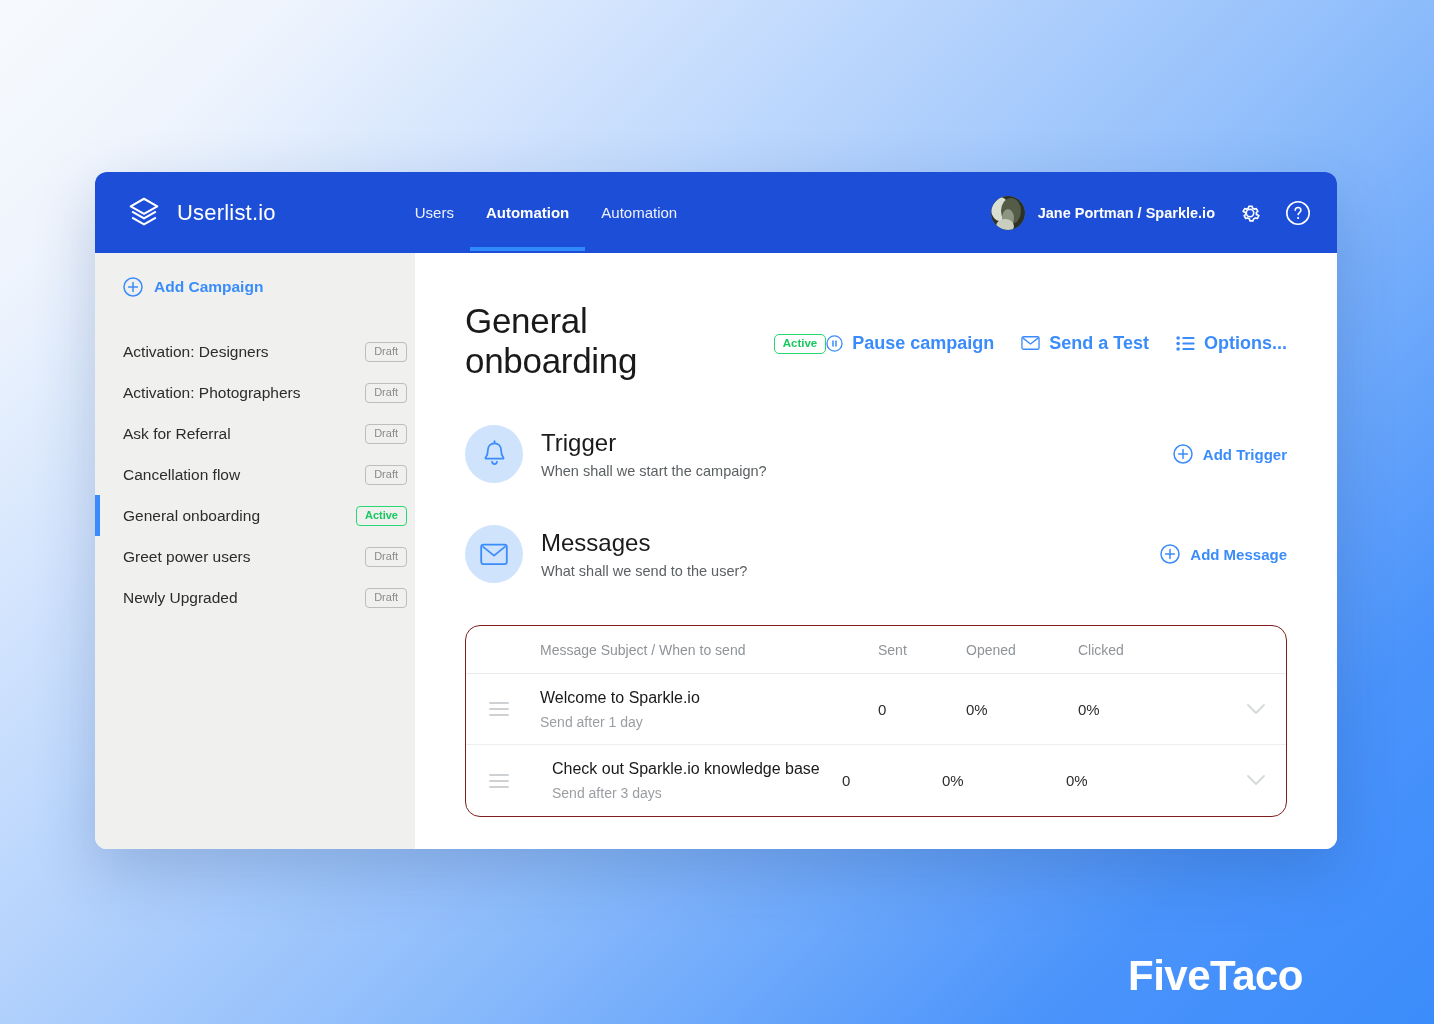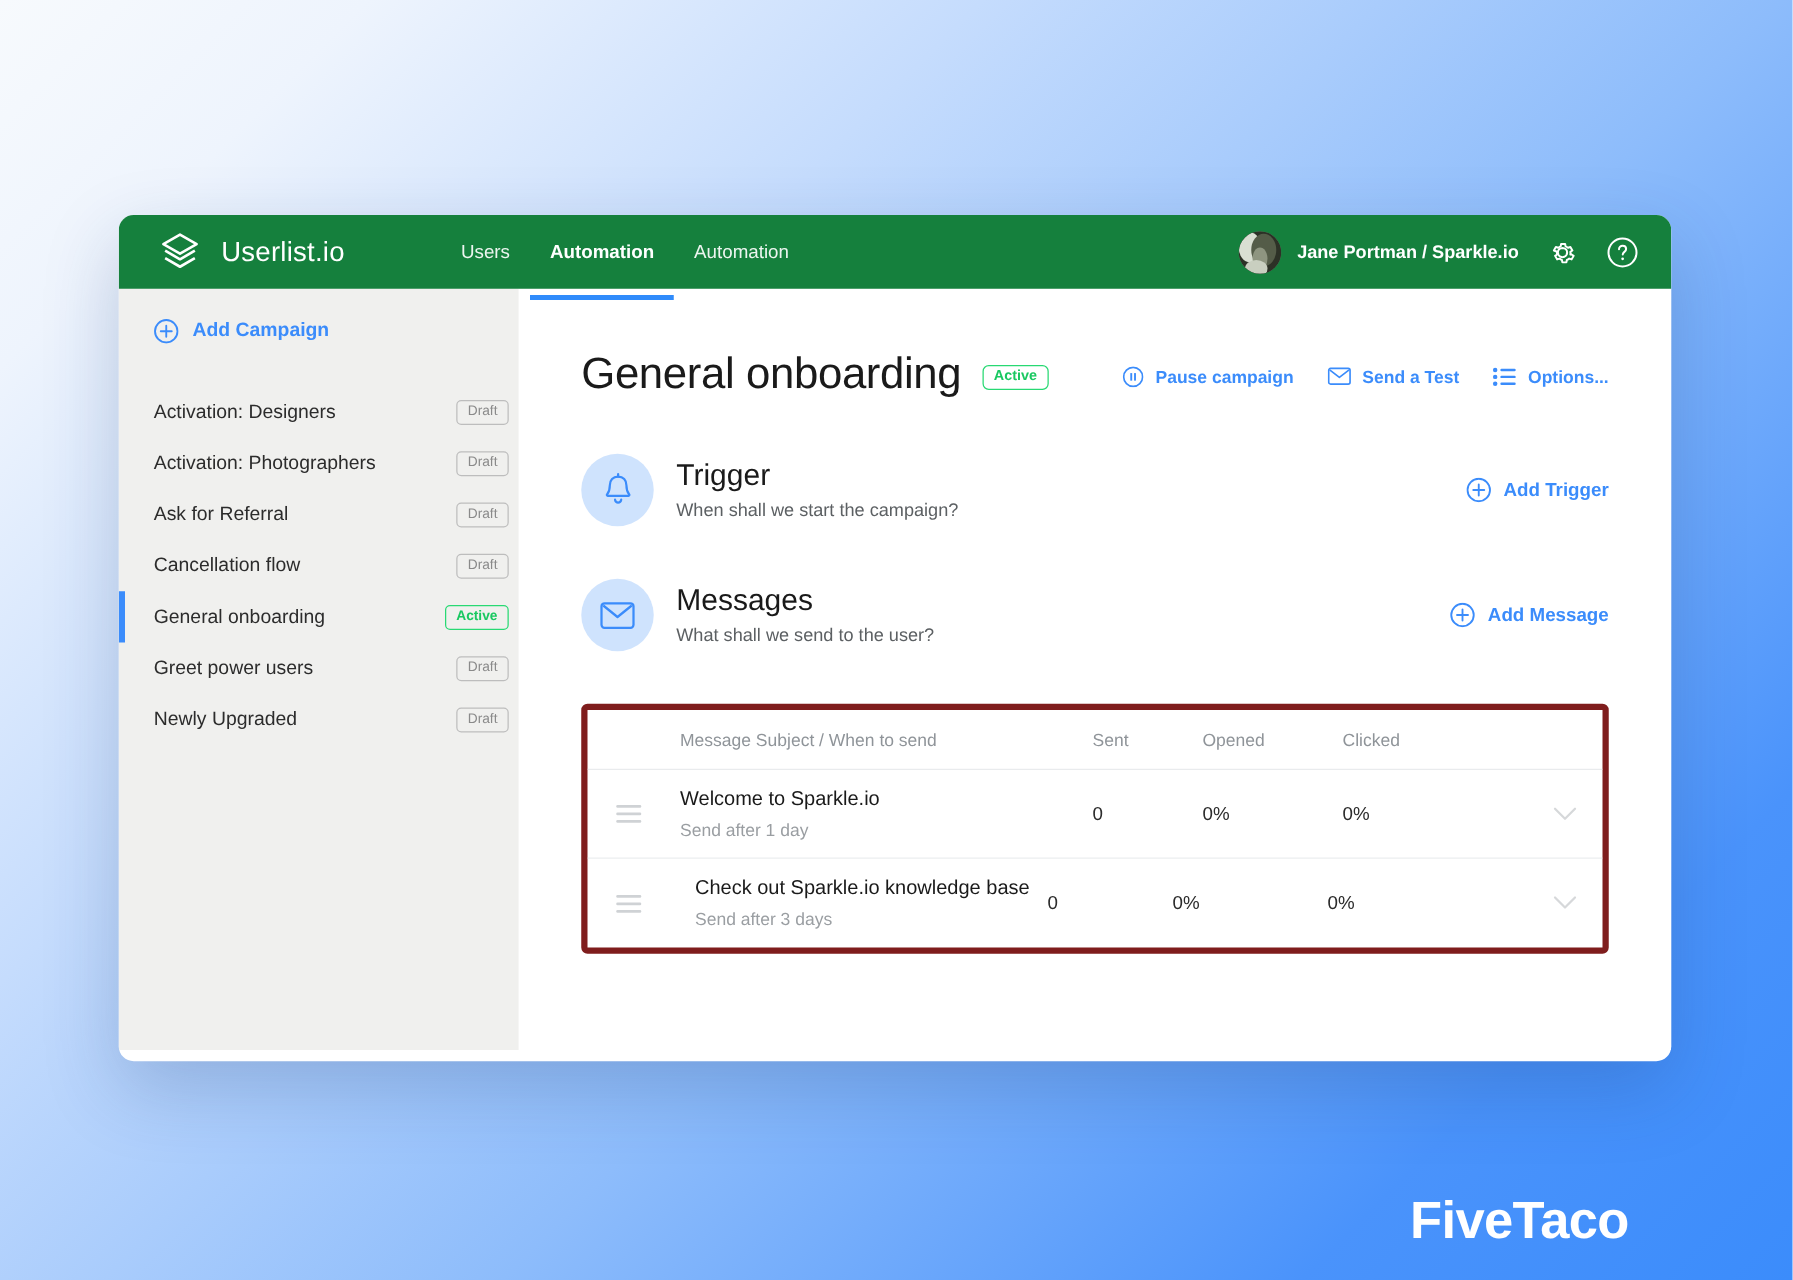--- a/index.html
+++ b/index.html
@@ -32,25 +32,26 @@
     width: 1242px;
     height: 677px;
     border-radius: 12px;
     overflow: hidden;
     background: #ffffff;
     box-shadow: 0 22px 60px rgba(28, 60, 120, 0.22);
   }
 
   
   .topbar {
-    height: 59px;
-    background: #15803d;
+    height: 81px;
+    background: #1d4ed8;
     display: flex;
     align-items: center;
     position: relative;
+    gap: 46px;
   }
   .brand {
     display: flex;
     align-items: center;
     gap: 14px;
     margin-left: 30px;
   }
   .brand-logo { width: 38px; height: 38px; display: block; }
   .brand-name {
     color: #ffffff;
@@ -190,21 +191,21 @@
     display: flex;
     align-items: center;
     gap: 27px;
     padding-top: 4px;
   }
   .head-action {
     display: flex;
     align-items: center;
     gap: 9px;
     color: #3b8cfb;
-    font-size: 14px;
+    font-size: 18px;
     font-weight: bold;
     cursor: pointer;
     white-space: nowrap;
   }
 
   
   .section-row {
     display: flex;
     align-items: center;
     margin-bottom: 42px;
@@ -225,22 +226,22 @@
     align-items: center;
     gap: 10px;
     color: #3b8cfb;
     font-size: 15px;
     font-weight: bold;
     cursor: pointer;
   }
 
   
   .table-card {
-    border: 5px solid #7f1d1d;
-    border-radius: 5px;
+    border: 1px solid #7f1d1d;
+    border-radius: 15px;
     overflow: hidden;
   }
   .t-row {
     display: flex;
     align-items: center;
     padding: 0 0 0 22px;
   }
   .t-head {
     height: 48px;
     color: #8f9499;

